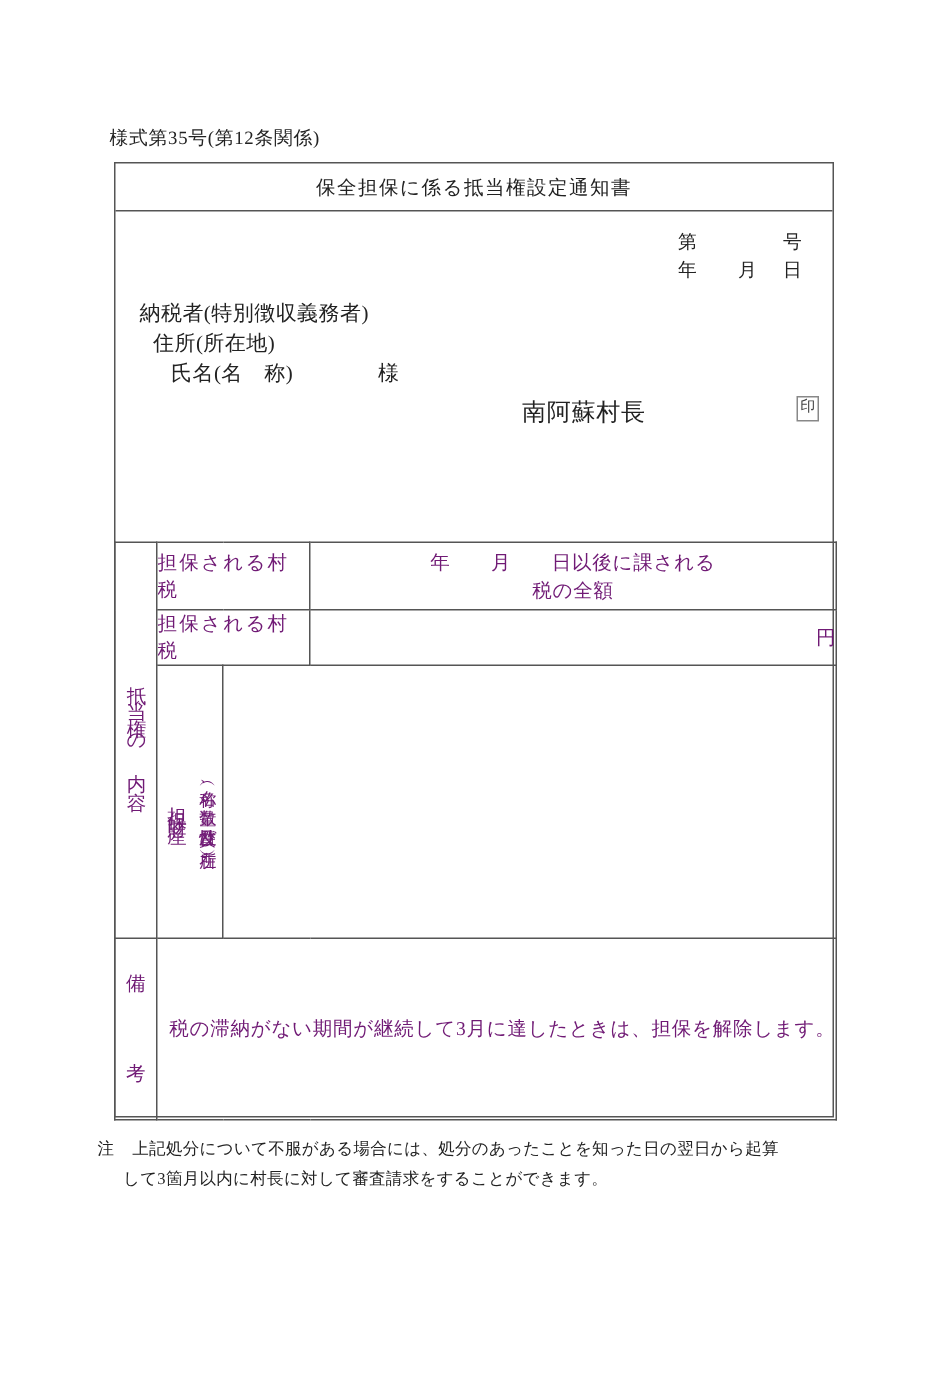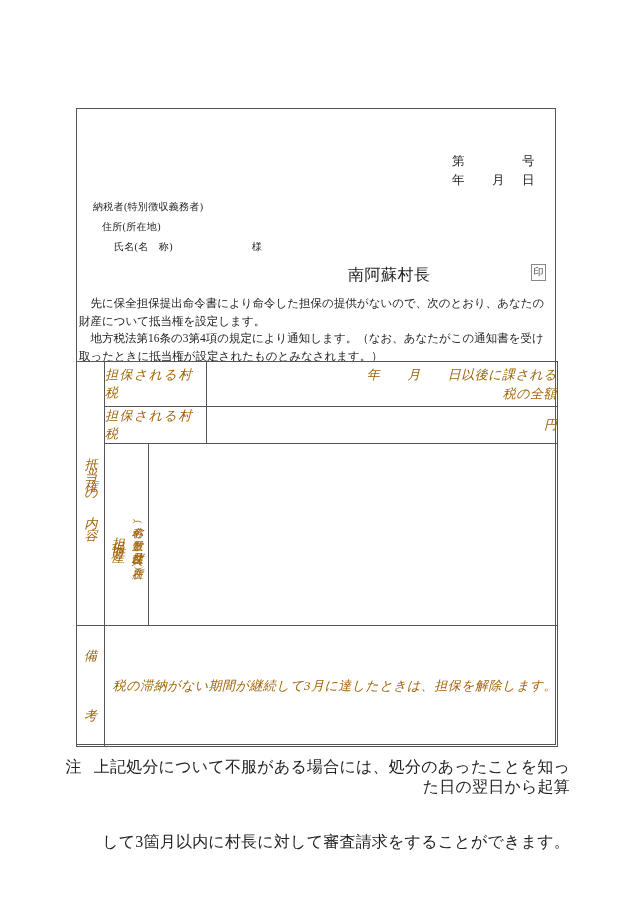--- a/index.html
+++ b/index.html
@@ -15,82 +15,80 @@
     border:1px solid #555;box-sizing:border-box;background:#fff;
   }
   .box-inner{position:absolute;left:0;top:0;right:0;bottom:0;}
   .title-row{
     position:absolute;left:0;top:0;width:100%;height:32px;
     border-bottom:1px solid #555;box-sizing:border-box;
     display:flex;align-items:center;justify-content:center;
   }
   .title-row span{font-size:13px;letter-spacing:1px;}
   .hdr-ch{font-size:12.5px;}
-  .addr{font-size:10px;letter-spacing:0.3px;}
+  .addr{font-size:14px;letter-spacing:0.3px;}
   .issuer{font-size:16px;letter-spacing:0.5px;}
   .seal-box{
     position:absolute;left:454px;top:155px;width:13px;height:15px;
     border:1px solid #888;color:#444;font-size:10px;line-height:14px;
     text-align:center;
   }
   .body-text{position:absolute;left:2px;top:186px;width:476px;font-size:11.5px;line-height:17.5px;}
   .body-text div{white-space:nowrap;}
   .main-table{
     position:absolute;left:-1px;top:252px;width:481px;
     border-collapse:collapse;table-layout:fixed;
   }
   .main-table td{
-    border:1px solid #555;padding:0;font-size:13px;color:#a16207;
-    vertical-align:middle;box-sizing:border-box;overflow:hidden;font-style:italic;
+    border:1px solid #555;padding:0;font-size:13px;color:#701a75;
+    vertical-align:middle;box-sizing:border-box;overflow:hidden;
   }
   .v-section{writing-mode:vertical-rl;font-size:13px;letter-spacing:11px;margin-top:-8px;}
   .cell-vlabel{text-align:center;}
   .cell-label{font-size:12.5px;letter-spacing:1.5px;padding-left:8px;text-align:left;}
-  .cell-value-c{text-align:right;line-height:19px;letter-spacing:0.5px;}
+  .cell-value-c{text-align:center;line-height:19px;letter-spacing:0.5px;}
   .cell-value-r{text-align:right;padding-right:8px;}
   .cell-prop{vertical-align:top;}
   .prop-wrap{display:flex;justify-content:center;align-items:flex-start;gap:3px;height:100%;padding-top:8px;box-sizing:border-box;}
   .v-main{writing-mode:vertical-rl;font-size:13px;letter-spacing:4px;margin-top:10px;}
   .v-sub{writing-mode:vertical-rl;font-size:11.5px;letter-spacing:0.5px;}
   .remarks-label-wrap{height:100%;display:flex;flex-direction:column;align-items:center;justify-content:center;gap:42px;font-size:13px;}
   .cell-remarks{vertical-align:top;padding:7px 10px;font-size:13px;letter-spacing:0.5px;text-align:right;}
-  .note{position:absolute;left:65px;top:757px;width:505px;font-size:16px;line-height:19.5px;letter-spacing:0.2px;text-align:right;}
+  .note{position:absolute;left:65px;top:757px;width:505px;font-size:11px;line-height:19.5px;letter-spacing:0.2px;}
   .note-label{margin-right:12px;}
-  .note-line2{padding-left:17px;margin-top:36px;}
+  .note-line2{padding-left:17px;}
 </style>
 </head>
 <body>
 
 <div class="page">
 
+  <div class="form-label">様式第35号(第12条関係)</div>
 
   <div class="doc-box">
     <div class="box-inner">
 
+      <div class="title-row">
+        <span>保全担保に係る抵当権設定通知書</span>
+      </div>
 
       <span class="pos hdr-ch" style="left:375px;top:44px">第</span>
       <span class="pos hdr-ch" style="left:445px;top:44px">号</span>
       <span class="pos hdr-ch" style="left:375px;top:63px">年</span>
       <span class="pos hdr-ch" style="left:415px;top:63px">月</span>
       <span class="pos hdr-ch" style="left:445px;top:63px">日</span>
 
       <span class="pos addr" style="left:16px;top:91px">納税者(特別徴収義務者)</span>
       <span class="pos addr" style="left:25px;top:111px">住所(所在地)</span>
       <span class="pos addr" style="left:37px;top:131px">氏名(名　称)</span>
       <span class="pos addr" style="left:175px;top:131px">様</span>
 
       <span class="pos issuer" style="left:271px;top:156px">南阿蘇村長</span>
       <span class="seal-box">印</span>
 
-      <div class="body-text">
-        <div>　先に保全担保提出命令書により命令した担保の提供がないので、次のとおり、あなたの</div>
-        <div>財産について抵当権を設定します。</div>
-        <div>　地方税法第16条の3第4項の規定により通知します。（なお、あなたがこの通知書を受け</div>
-        <div>取ったときに抵当権が設定されたものとみなされます。）</div>
-      </div>
 
       <table class="main-table">
         <colgroup>
           <col style="width:28px">
             <col style="width:44px">
             <col style="width:58px">
             <col style="width:351px">
         </colgroup>
         <tbody>
             <tr style="height:45px">

